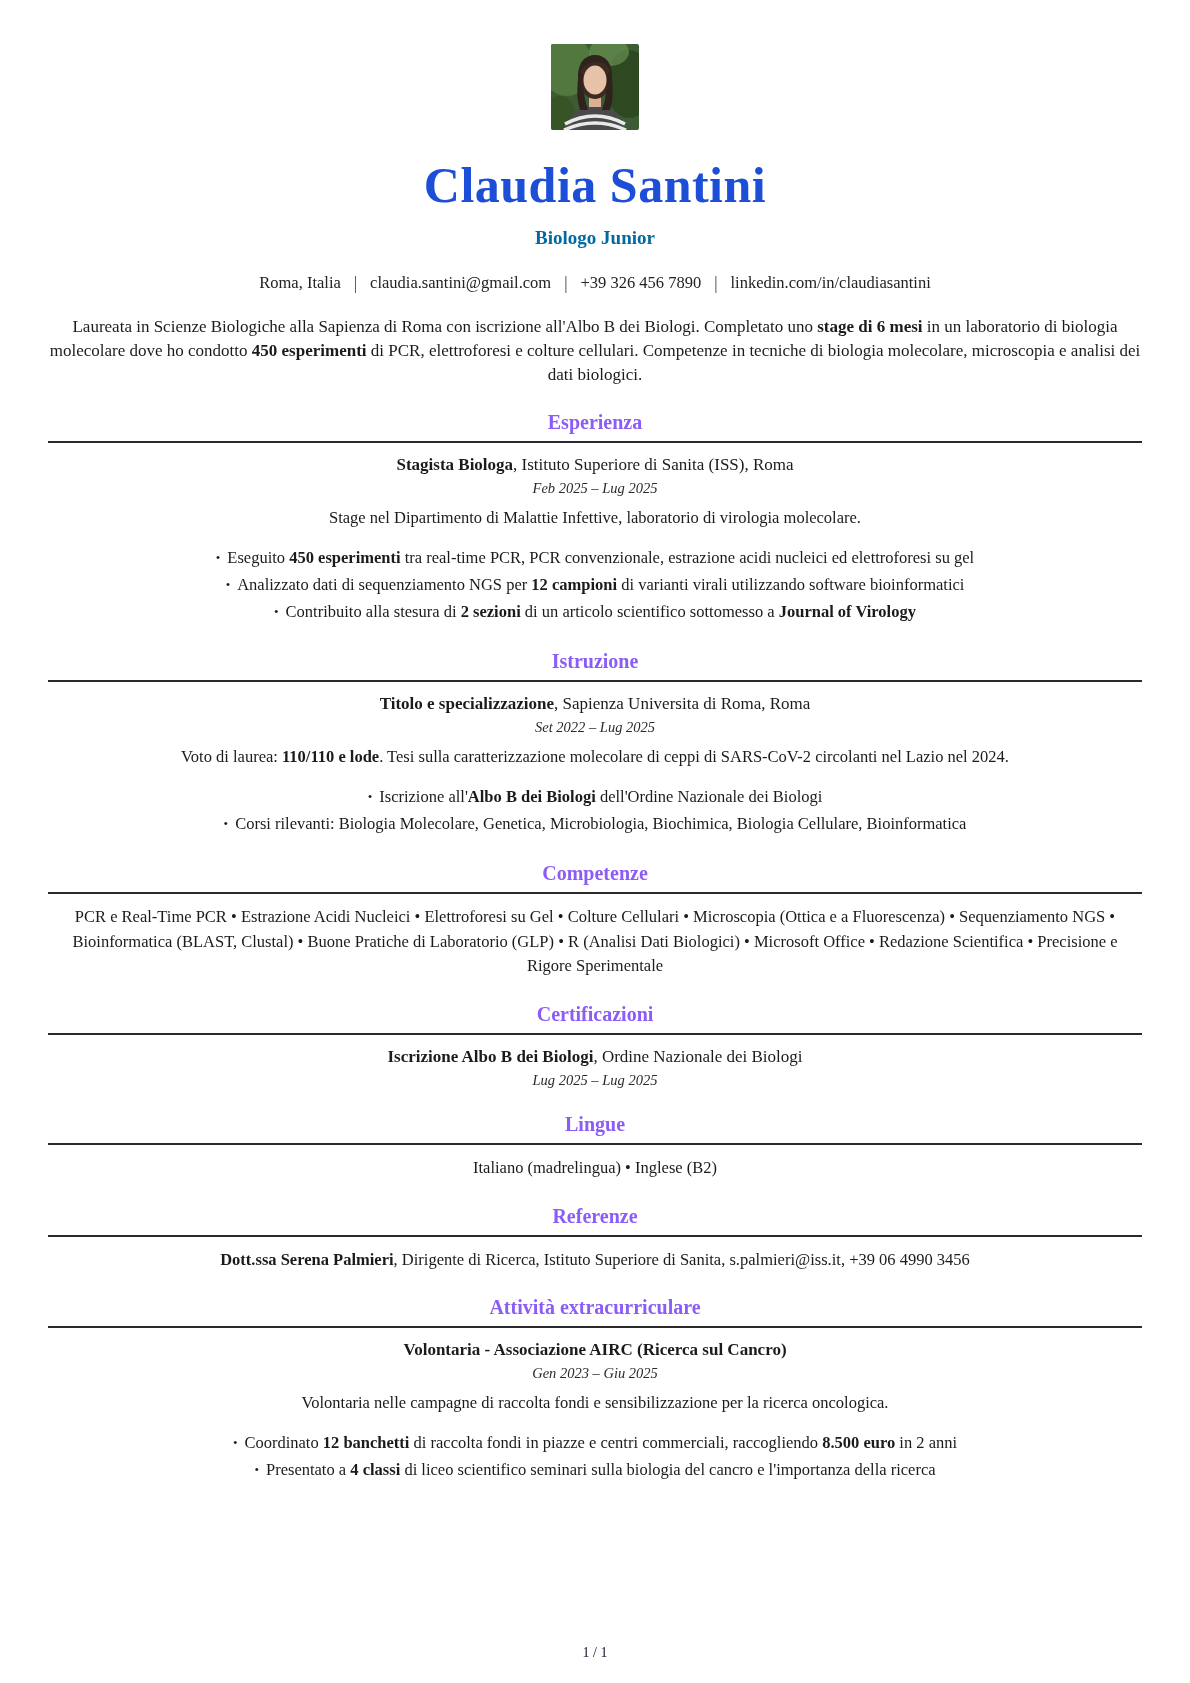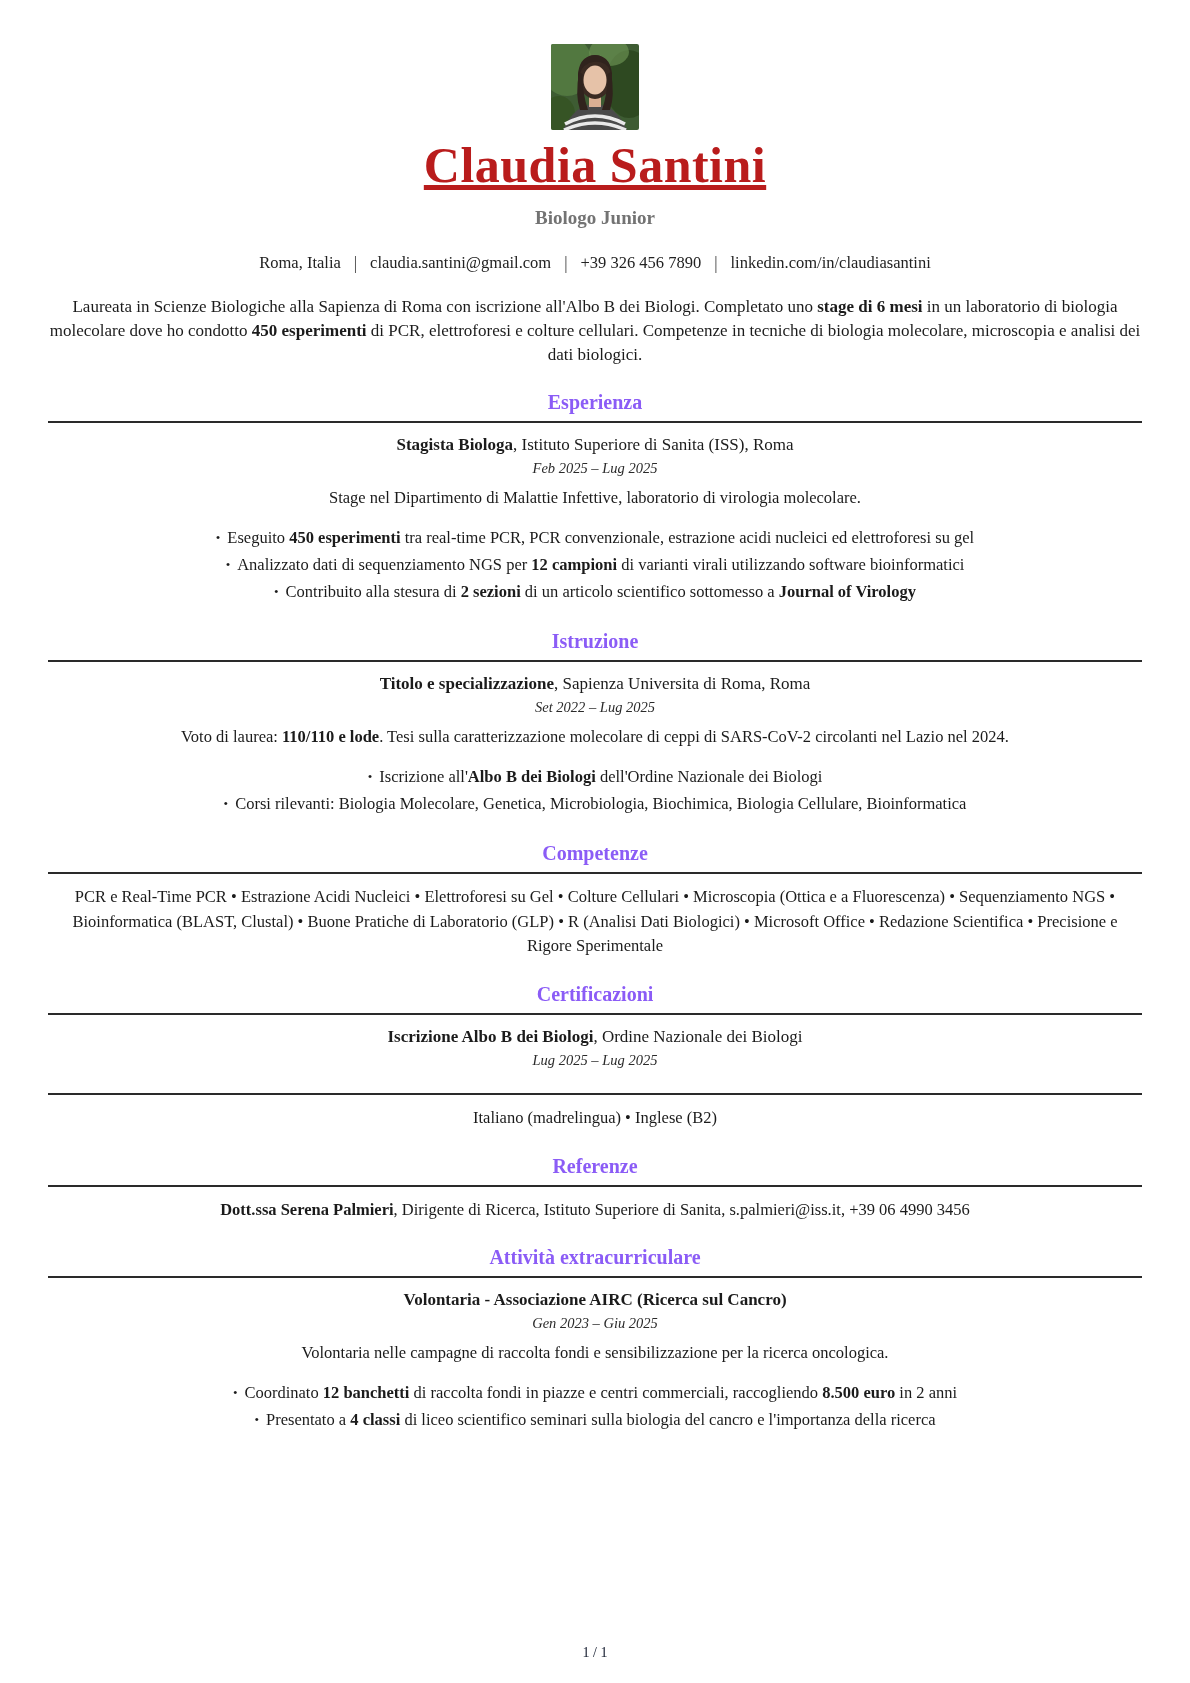--- a/index.html
+++ b/index.html
@@ -28,30 +28,29 @@
     margin: 0 auto;
     border-radius: 2px;
     overflow: hidden;
     display: block;
   }
   .photo svg { display: block; }
   h1.name {
     font-size: 50px;
     line-height: 1.1;
     font-weight: 700;
-    color: #b91c1c;
-    margin: 8px 0 0 0;
+    color: #1d4ed8;
+    margin: 28px 0 0 0;
     letter-spacing: 0.5px;
-    text-decoration: underline;
   }
   .job-title {
     font-size: 19px;
     font-weight: 700;
     margin-top: 14px;
-    color: #737373;
+    color: #0369a1;
   }
   .contact {
     margin-top: 24px;
     font-size: 16.5px;
     color: #222222;
     white-space: nowrap;
   }
   .contact .sep {
     display: inline-block;
     margin: 0 13px;
@@ -201,20 +200,21 @@
   <section>
     <h2 class="section-heading">Certificazioni</h2>
     <div class="rule"></div>
     <div class="entry">
       <p class="entry-title"><b>Iscrizione Albo B dei Biologi</b><span>, Ordine Nazionale dei Biologi</span></p>
       <p class="entry-date">Lug 2025 – Lug 2025</p>
     </div>
   </section>
 
   <section>
+    <h2 class="section-heading">Lingue</h2>
     <div class="rule"></div>
     <p class="inline-list">Italiano (madrelingua) • Inglese (B2)</p>
   </section>
 
   <section>
     <h2 class="section-heading">Referenze</h2>
     <div class="rule"></div>
     <p class="inline-list"><b>Dott.ssa Serena Palmieri</b><span>, Dirigente di Ricerca, Istituto Superiore di Sanita, s.palmieri@iss.it, +39 06 4990 3456</span></p>
   </section>
 

